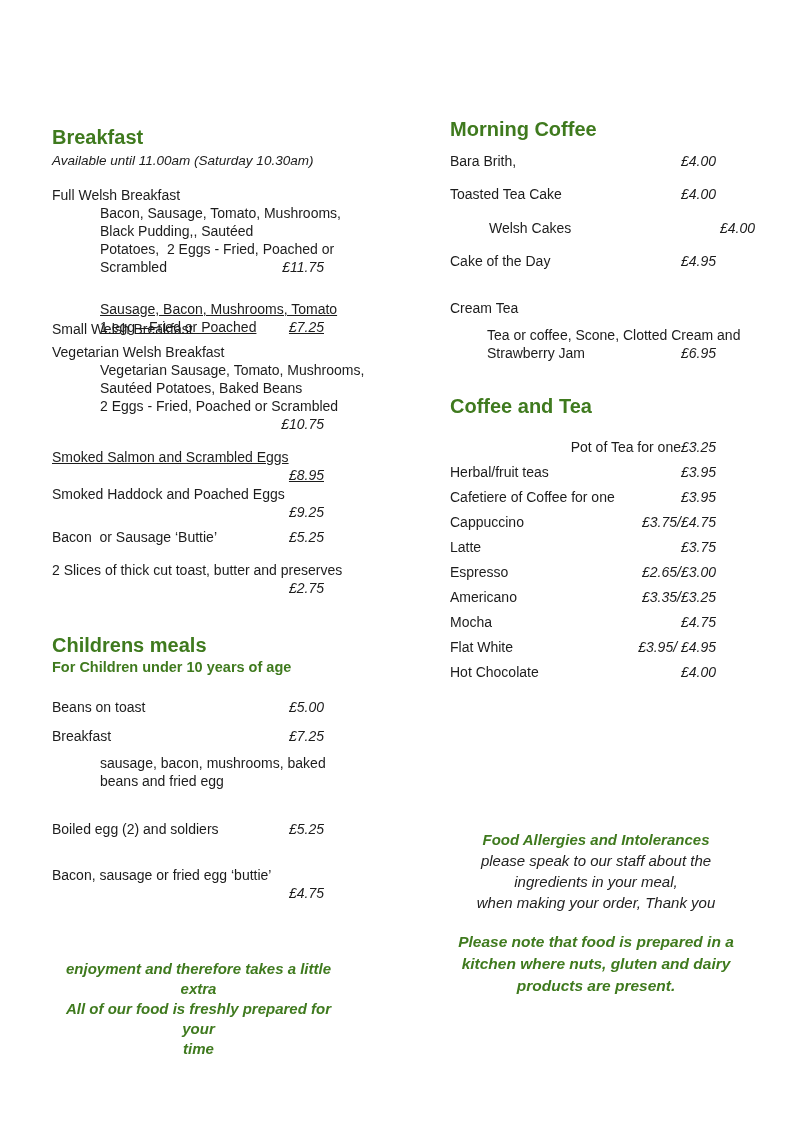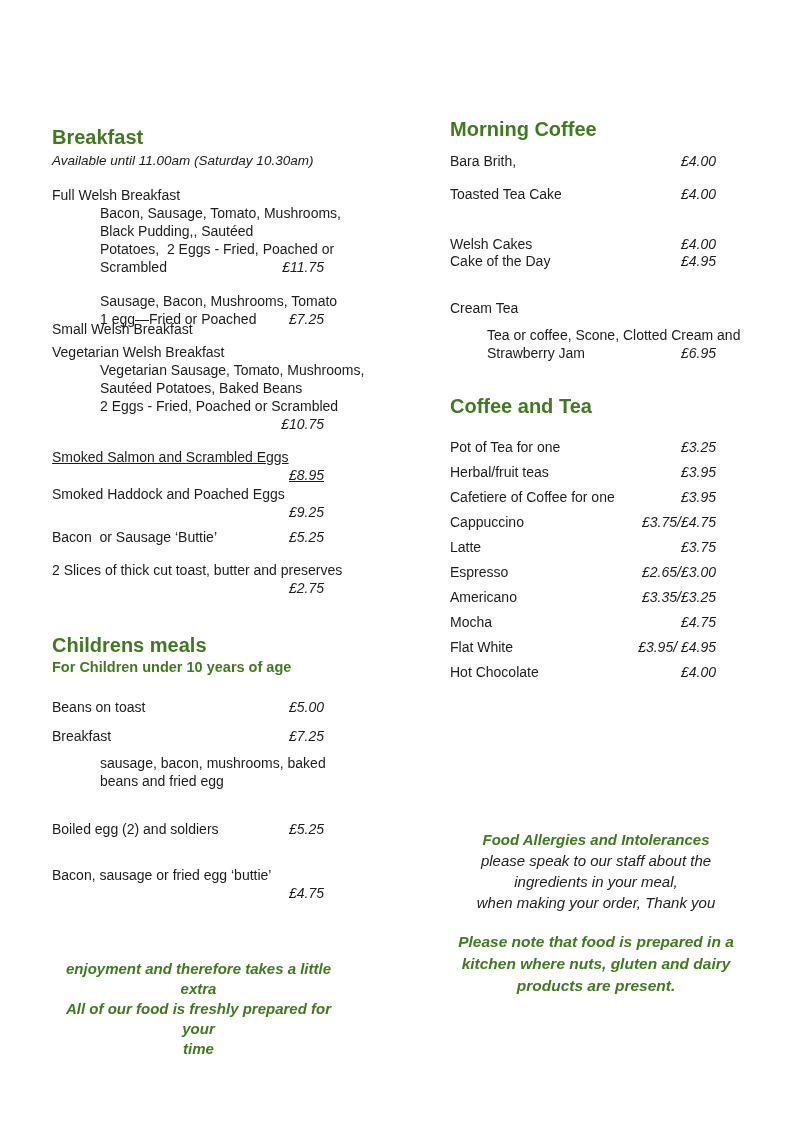--- a/index.html
+++ b/index.html
@@ -28,47 +28,47 @@
   .desc-r{padding-left:37px;line-height:18px;}
   .desc div{white-space:pre;}
   .desc .row span:first-child{white-space:pre;}
 
   
   #bk-title{top:126px;}
   #bk-sub{top:153px;}
   #fwb-name{top:186px;}
   #fwb-desc{top:204px;}
   #swb-name{top:282px;margin-top:38px;}
-  #swb-desc{top:292px;}
+  #swb-desc{top:300px;text-decoration:underline;}
   #vwb-name{top:343px;}
   #vwb-desc{top:361px;}
   #salmon{top:448px;text-decoration:underline;}
   #haddock{top:485px;}
   #bbuttie{top:528px;}
   #toast{top:561px;}
   #kids-title{top:634px;}
   #kids-sub{top:659px;}
   #beans{top:698px;}
   #kbf{top:727px;}
   #kbf-desc{top:754px;}
   #boiled{top:820px;gap:36px;}
   #kbuttie{top:866px;}
   #left-note{top:959px;width:293px;text-align:center;
     color:#3f7a1e;font-weight:bold;font-style:italic;font-size:15px;line-height:20px;}
 
   
   #mc-title{top:118px;}
   #mc-0{top:152px;}
   #mc-1{top:185px;}
-  #mc-2{top:235px;}
+  #mc-2{top:219px;margin-left:39px;}
   #mc-3{top:252px;}
   #cream-name{top:299px;}
   #cream-desc{top:326px;}
   #ct-title{top:395px;}
-  #ct-0{top:438px;}#ct-1{top:463px;}#ct-2{top:488px;}#ct-3{top:513px;}#ct-4{top:538px;}
+  #ct-0{top:438px;justify-content:flex-end;}#ct-1{top:463px;}#ct-2{top:488px;}#ct-3{top:513px;}#ct-4{top:538px;}
   #ct-5{top:563px;}#ct-6{top:588px;}#ct-7{top:613px;}#ct-8{top:638px;}#ct-9{top:663px;}
 
   #allergy{top:829px;width:292px;text-align:center;line-height:21px;font-size:15px;}
   #allergy .a-title{color:#3f7a1e;font-weight:bold;font-style:italic;}
   #allergy .a-line{font-style:italic;color:#222222;}
   #kitchen{top:931px;width:292px;text-align:center;
     color:#3f7a1e;font-weight:bold;font-style:italic;font-size:15.5px;line-height:22px;}
 </style>
 </head>
 <body>

